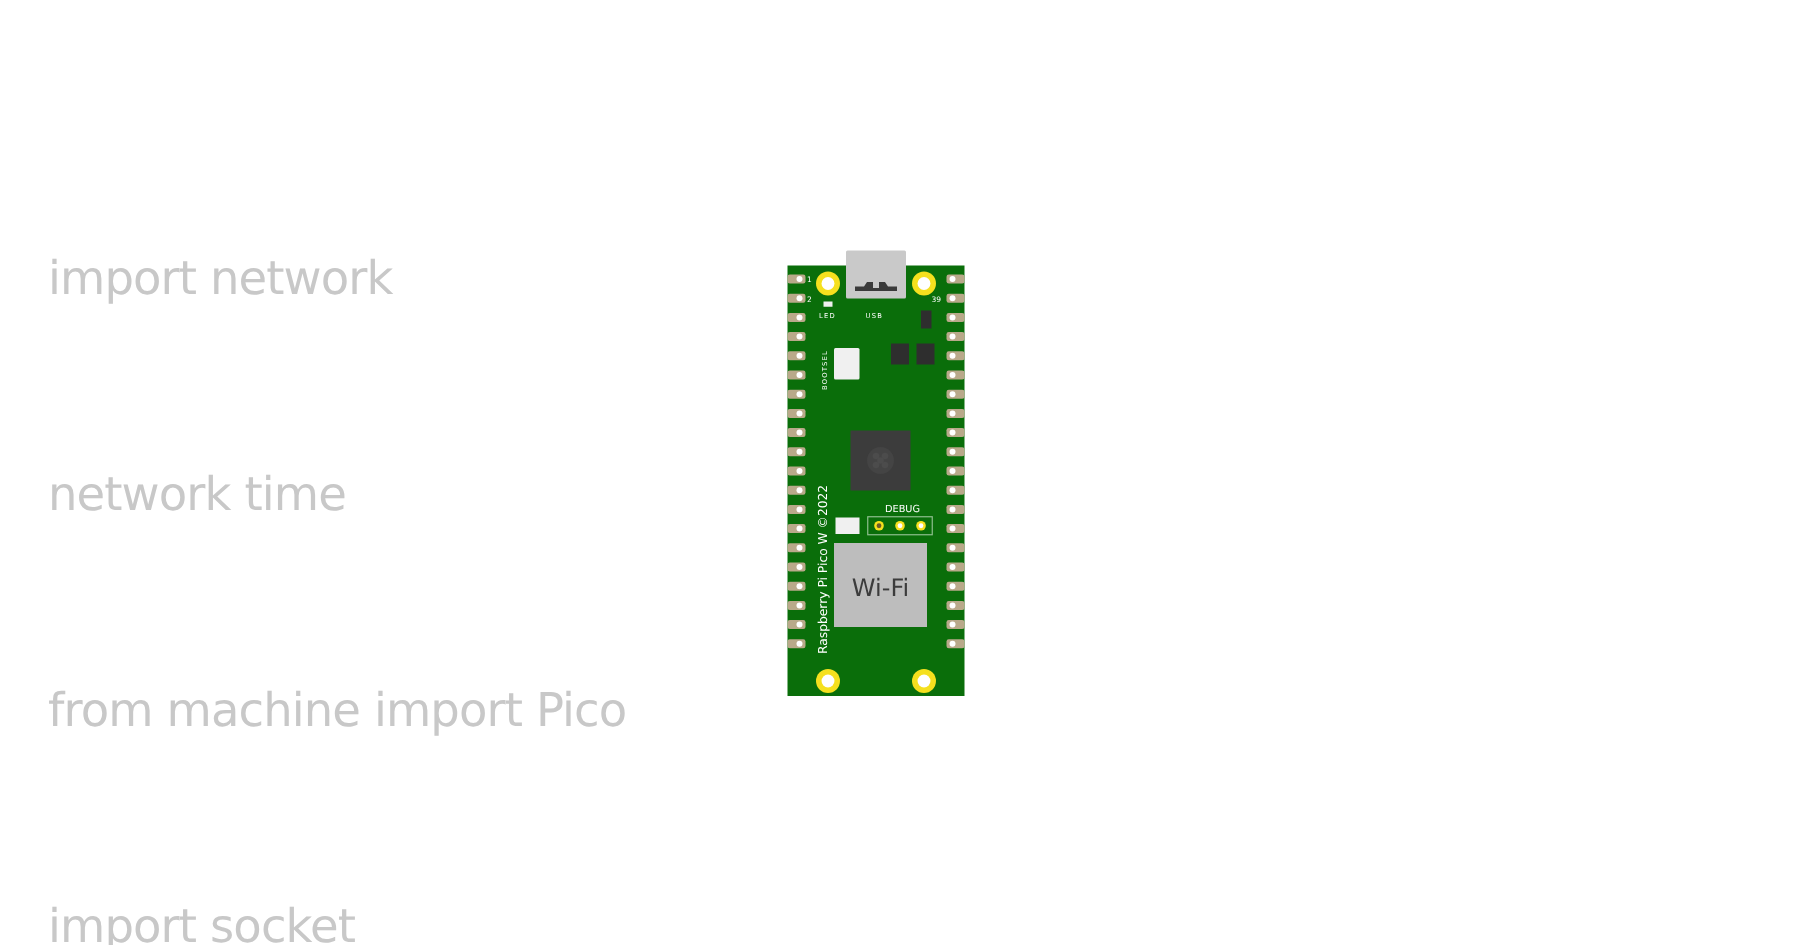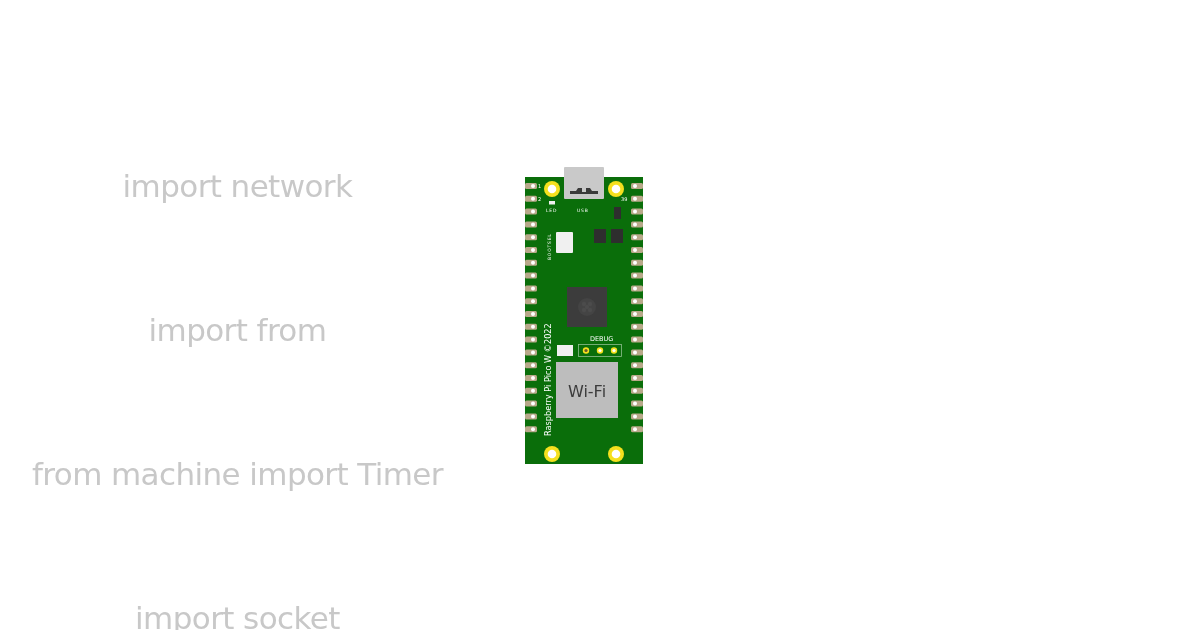--- a/index.html
+++ b/index.html
@@ -17,38 +17,37 @@
     font-family: "DejaVu Sans", sans-serif;
     font-size: 31px;
     line-height: 48px;
     color: #c8c8c8;
     white-space: pre;
     letter-spacing: -0.6px;
   }
   .code-line {
     display: block;
     height: 48px;
-    text-align: center;
   }
   .board-wrap {
     position: absolute;
     left: 520px;
     top: 164px;
     width: 128px;
     height: 304px;
   }
   .board-wrap svg { display: block; }
 </style>
 </head>
 <body>
 
 <div class="code">
   <span class="code-line">import network</span>
-  <span class="code-line">import from</span>
-  <span class="code-line">from machine import Timer</span>
+  <span class="code-line">network time</span>
+  <span class="code-line">from machine import Pico</span>
   <span class="code-line">import socket</span>
   
   
   
   
   
   
   
   
 </div>

